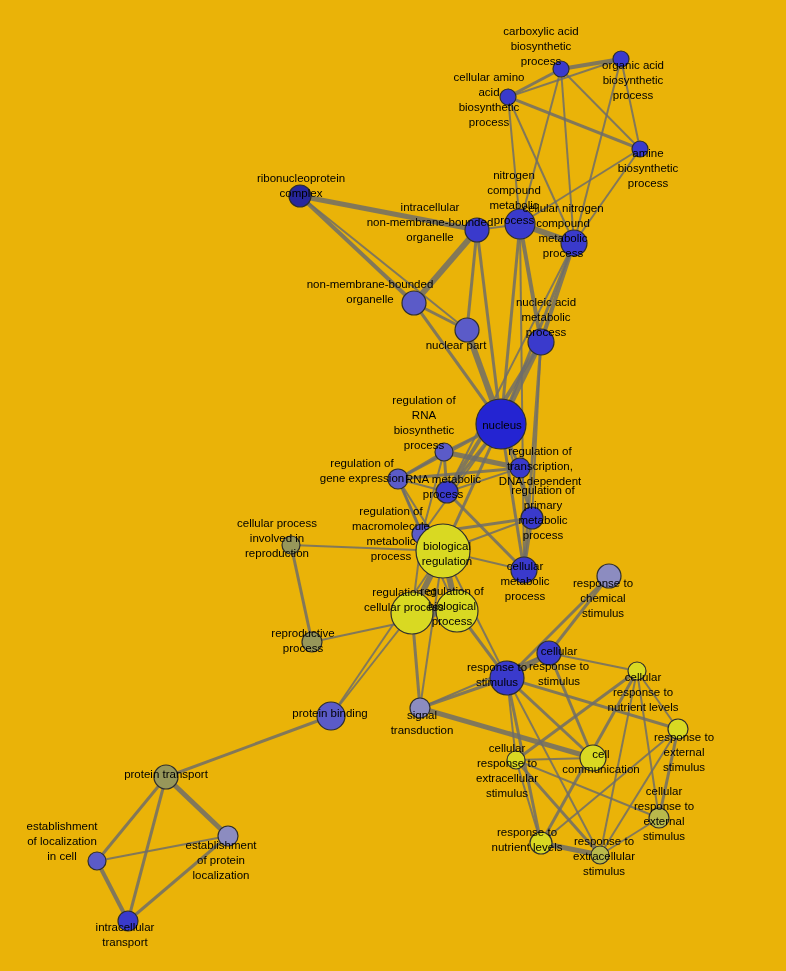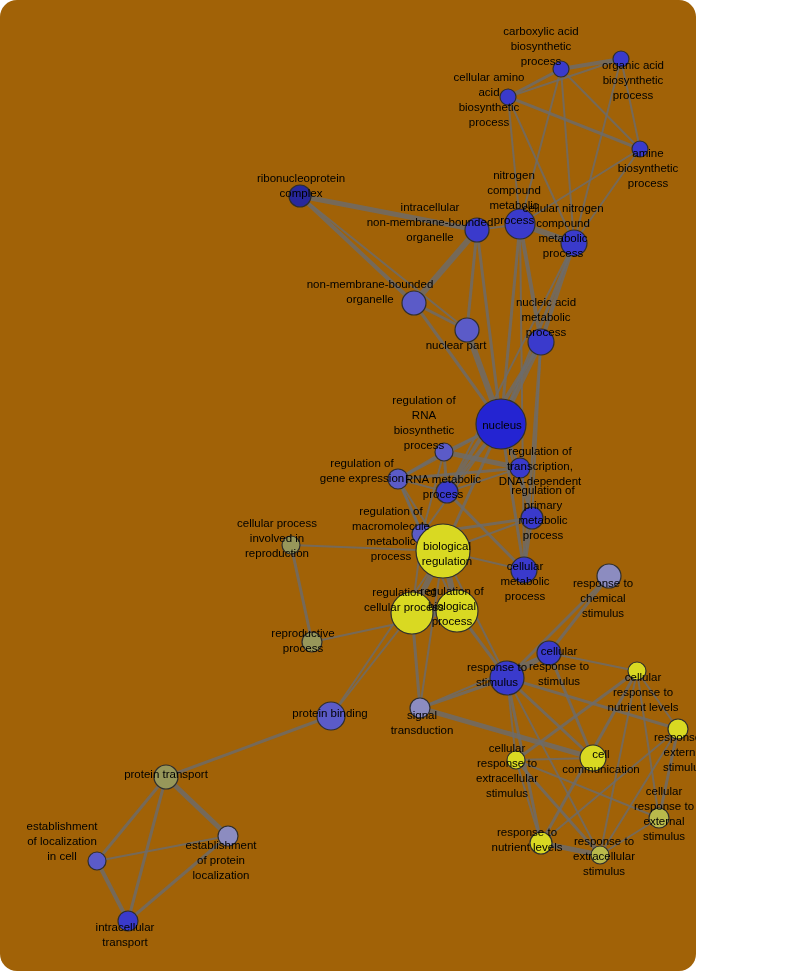--- a/index.html
+++ b/index.html
@@ -3,25 +3,24 @@
 <meta charset="utf-8">
 <style>
   html, body {
     margin: 0;
     padding: 0;
     background: #ffffff;
     font-family: "Liberation Sans", sans-serif;
   }
   #stage {
     position: relative;
-    width: 696px;
+    width: 786px;
     height: 971px;
-    background: #a16207;
+    background: #eab308;
     overflow: hidden;
-    border-radius: 17px;
   }
   svg text {
     font-family: "Liberation Sans", sans-serif;
     font-size: 11.5px;
     fill: #000000;
   }
 </style>
 </head>
 <body>
 

